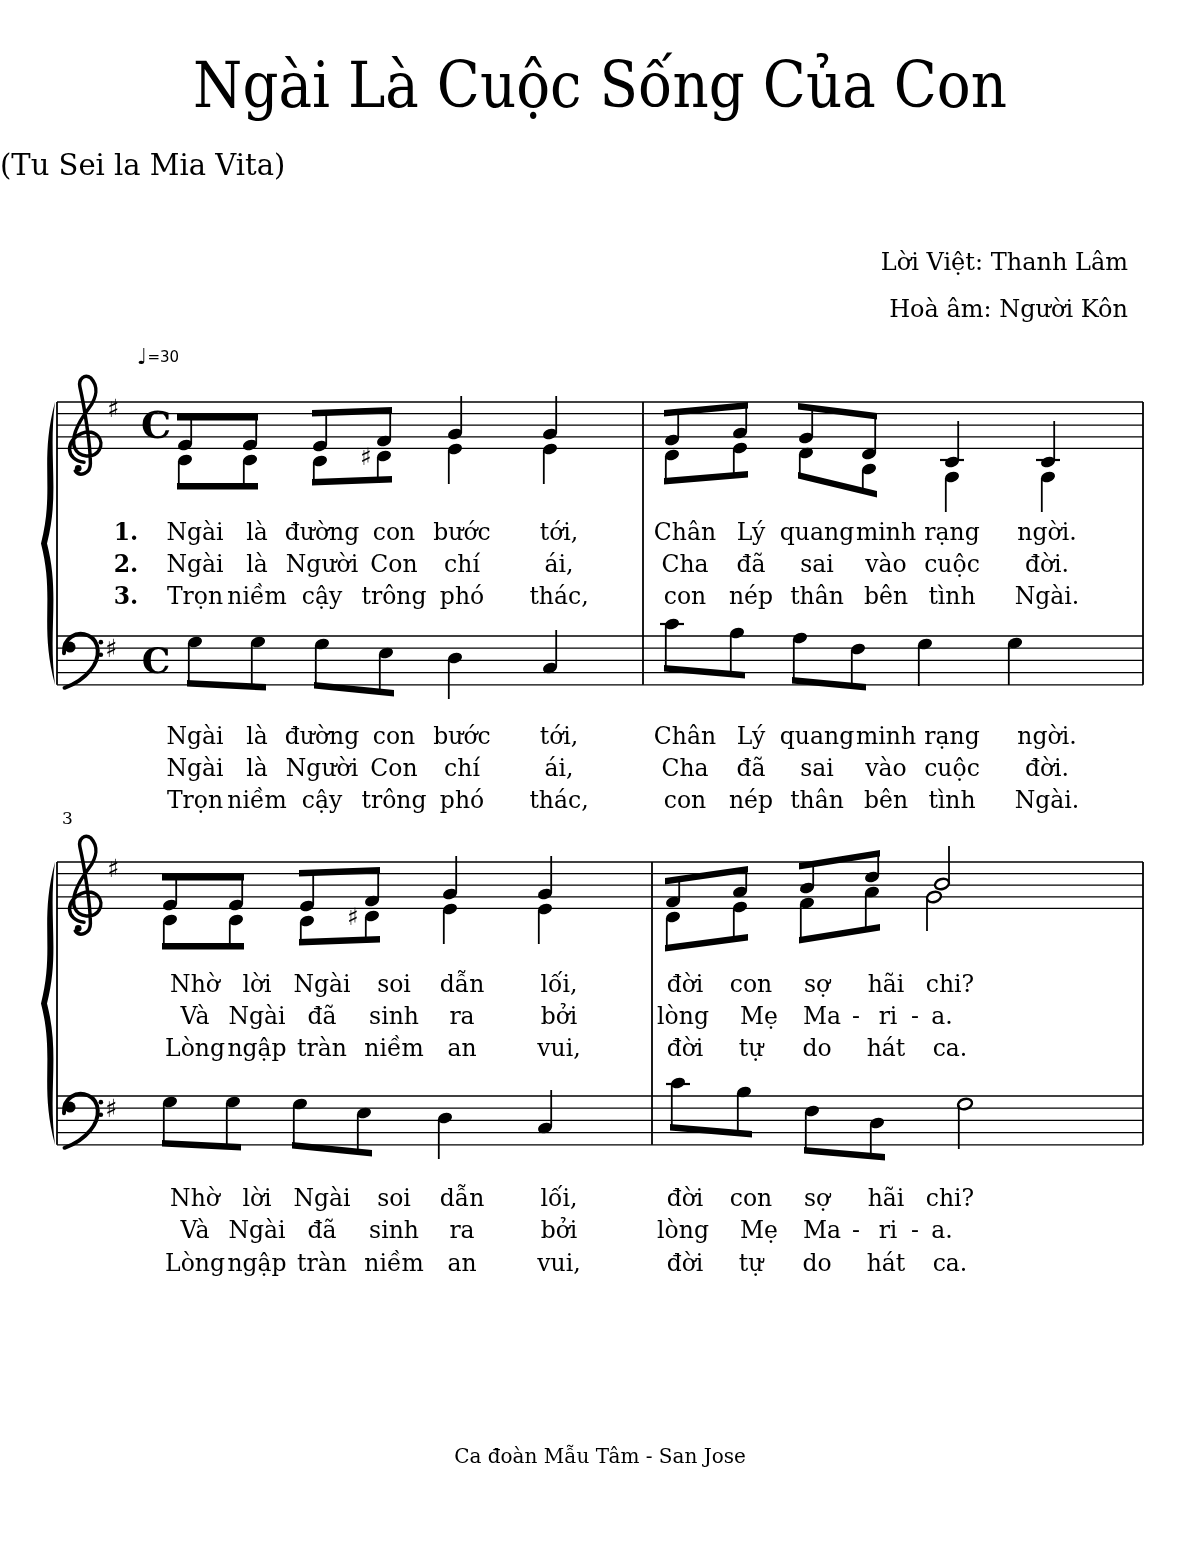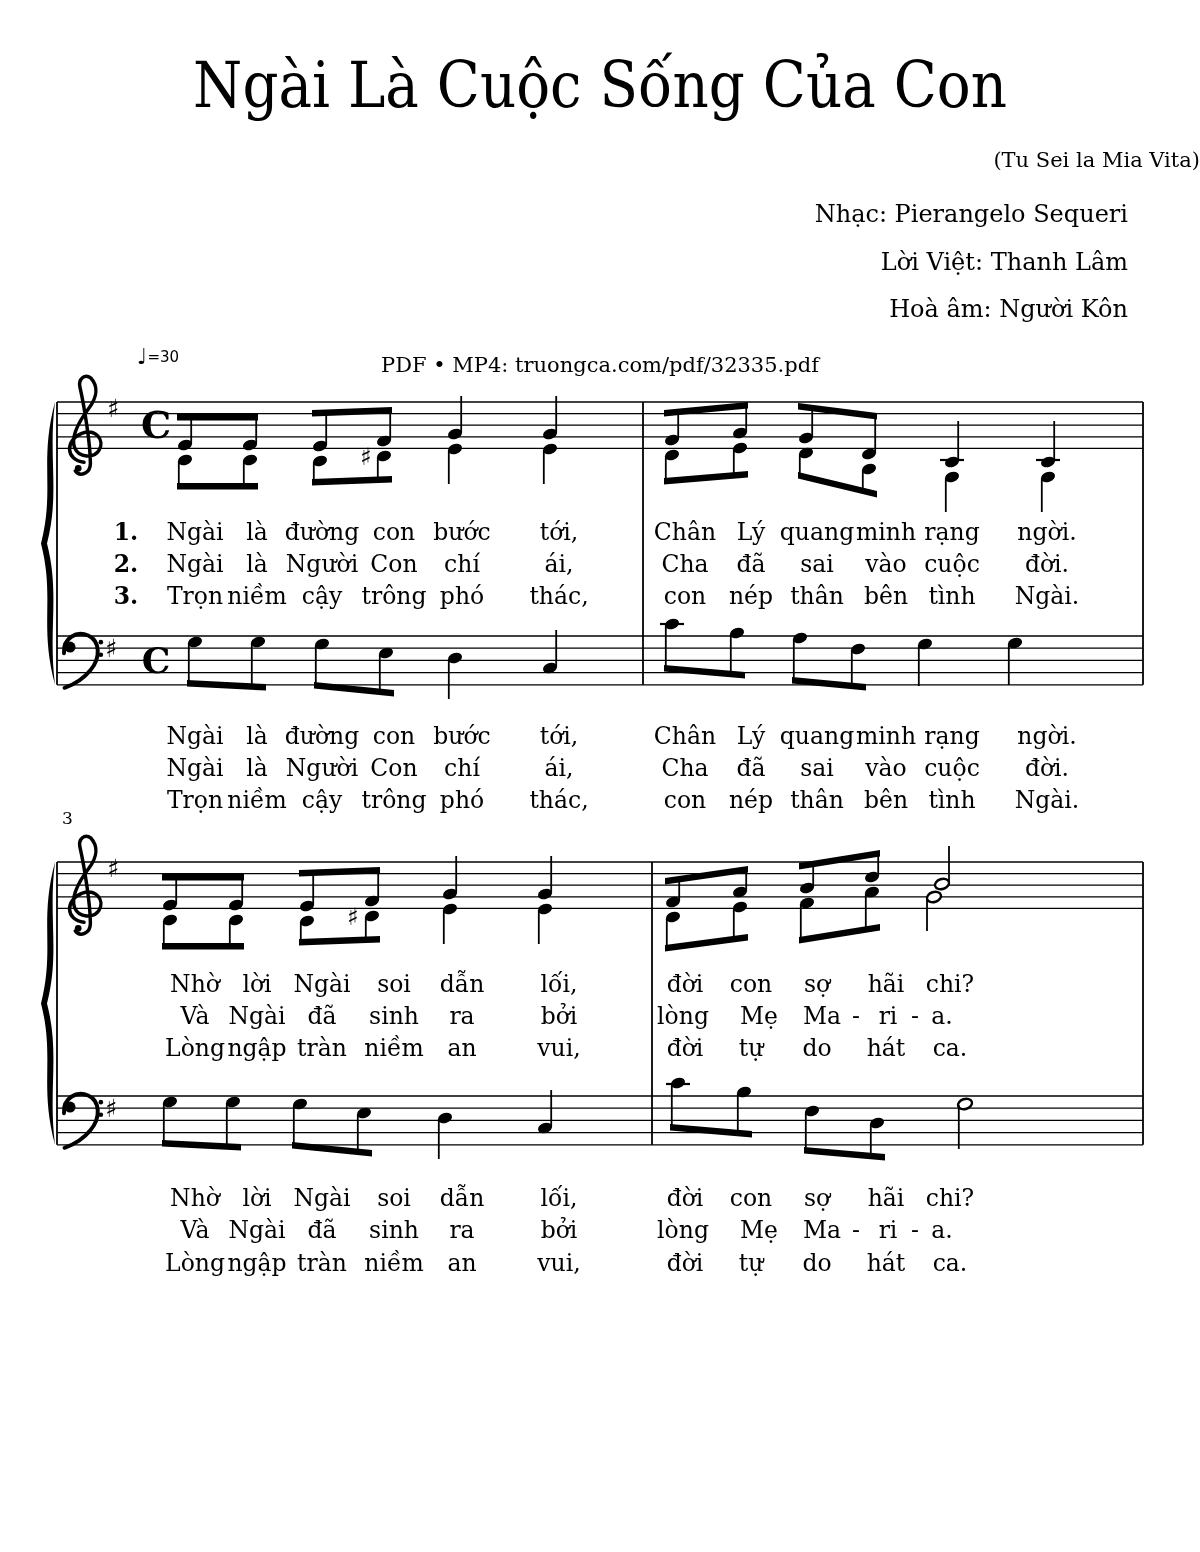--- a/index.html
+++ b/index.html
@@ -1,21 +1,21 @@
 <!DOCTYPE html>
 <html><head>
 <meta charset="utf-8">
 <style>
   html,body{margin:0;padding:0;background:#e8e8e8;}
   .page{position:relative;width:1200px;height:1552px;background:#ffffff;margin:0 auto;
         font-family:"DejaVu Serif", serif;color:#000;overflow:hidden;}
   .abs{position:absolute;}
   .title{left:0;right:0;top:50px;text-align:center;font-size:64px;line-height:1.1;
          transform:scaleX(0.88);transform-origin:50% 50%;white-space:nowrap;}
-  .subtitle{left:0;right:0;top:148px;text-align:right;font-size:21px;}
+  .subtitle{left:0;right:0;top:148px;text-align:left;font-size:29px;}
   .credit{right:72px;font-size:24px;text-align:right;white-space:nowrap;}
   .credit.c0{top:200px;} .credit.c1{top:248px;} .credit.c2{top:295px;}
   .tempo{left:137px;top:344px;font-family:"DejaVu Sans",sans-serif;font-size:15px;white-space:nowrap;}
   .tempo .note{font-size:22px;vertical-align:-2px;}
   .pdflink{left:0;right:0;top:353px;text-align:center;font-size:21px;}
   .measure-no{left:62px;top:808px;font-size:17px;}
   .footer{left:0;right:0;top:1444px;text-align:center;font-size:20px;}
   .w{position:absolute;transform:translateX(-50%);font-size:23.5px;white-space:nowrap;line-height:1.1;}
   .w.bold{font-weight:bold;}
   svg#score{position:absolute;left:0;top:0;}
@@ -311,27 +311,25 @@
         <g>
           <ellipse cx="965" cy="1104" rx="7.2" ry="5" transform="rotate(-18 965 1104)" fill="#fff" stroke="#000" stroke-width="2.4"></ellipse>
           <line x1="958.8" y1="1105" x2="958.8" y2="1149" stroke="#000" stroke-width="1.8"></line>
         </g>
       </g>
     </svg>
 
   <div class="abs title">Ngài Là Cuộc Sống Của Con</div>
   <div class="abs subtitle">(Tu Sei la Mia Vita)</div>
 
-  <div class="abs credit c0">Nhạc: Pierangelo Sequeri</div>
   <div class="abs credit c1">Lời Việt: Thanh Lâm</div>
   <div class="abs credit c2">Hoà âm: Người Kôn</div>
 
   <div class="abs tempo"><span class="note">♩</span><span>=30</span></div>
 
-  <div class="abs pdflink">PDF • MP4: truongca.com/pdf/32335.pdf</div>
 
   <div class="abs measure-no">3</div>
 
   <div id="lyrics">
       <span class="w bold" style="left: 126px; top: 520px;">1.</span>
       <span class="w" style="left: 195px; top: 520px;">Ngài</span>
       <span class="w" style="left: 257px; top: 520px;">là</span>
       <span class="w" style="left: 322px; top: 520px;">đường</span>
       <span class="w" style="left: 394px; top: 520px;">con</span>
       <span class="w" style="left: 462px; top: 520px;">bước</span>
@@ -469,13 +467,14 @@
       <span class="w" style="left: 394px; top: 1251px;">niềm</span>
       <span class="w" style="left: 462px; top: 1251px;">an</span>
       <span class="w" style="left: 559px; top: 1251px;">vui,</span>
       <span class="w" style="left: 685px; top: 1251px;">đời</span>
       <span class="w" style="left: 751px; top: 1251px;">tự</span>
       <span class="w" style="left: 817px; top: 1251px;">do</span>
       <span class="w" style="left: 886px; top: 1251px;">hát</span>
       <span class="w" style="left: 950px; top: 1251px;">ca.</span>
     </div>
 
+  <div class="abs footer">Ca đoàn Mẫu Tâm - San Jose</div>
 </div>
 
 </body></html>

